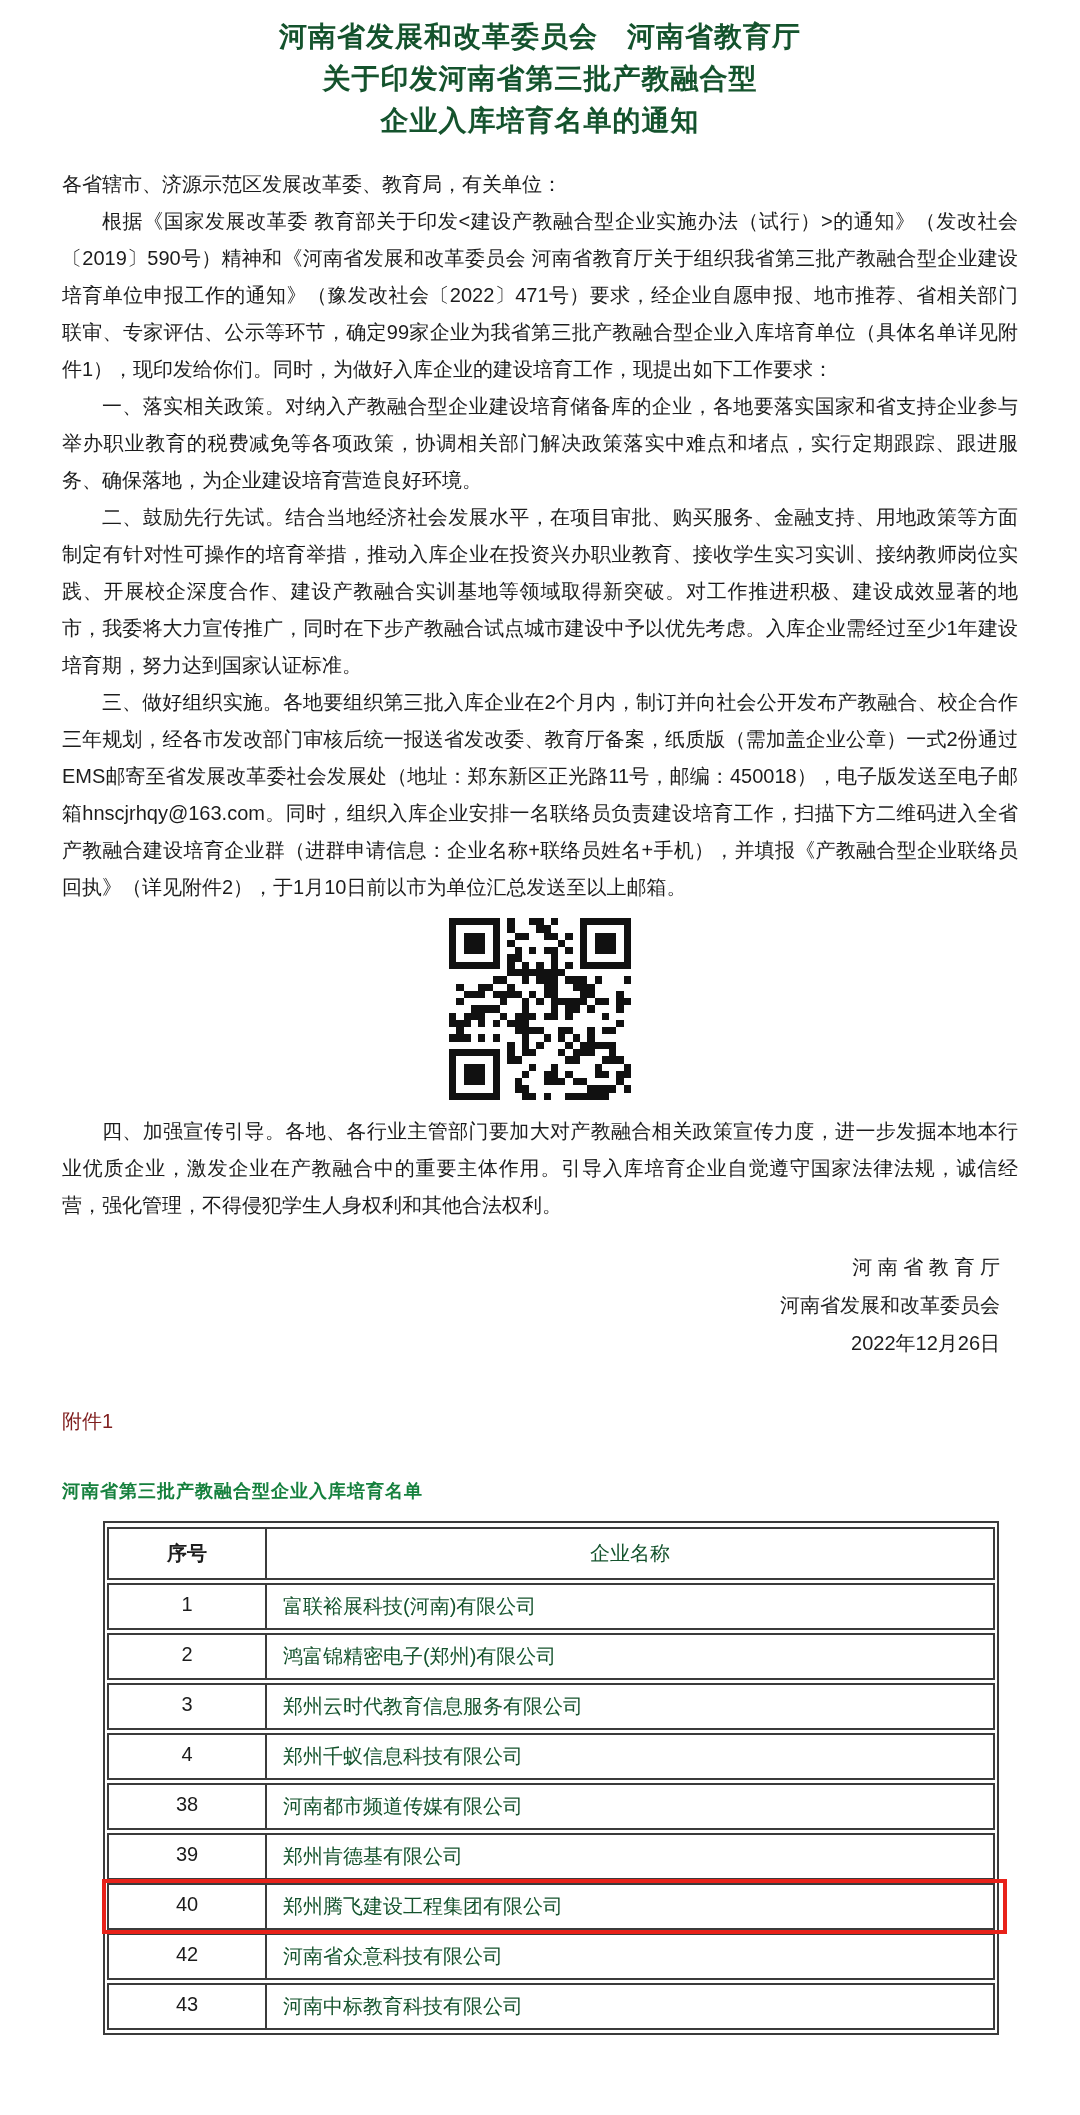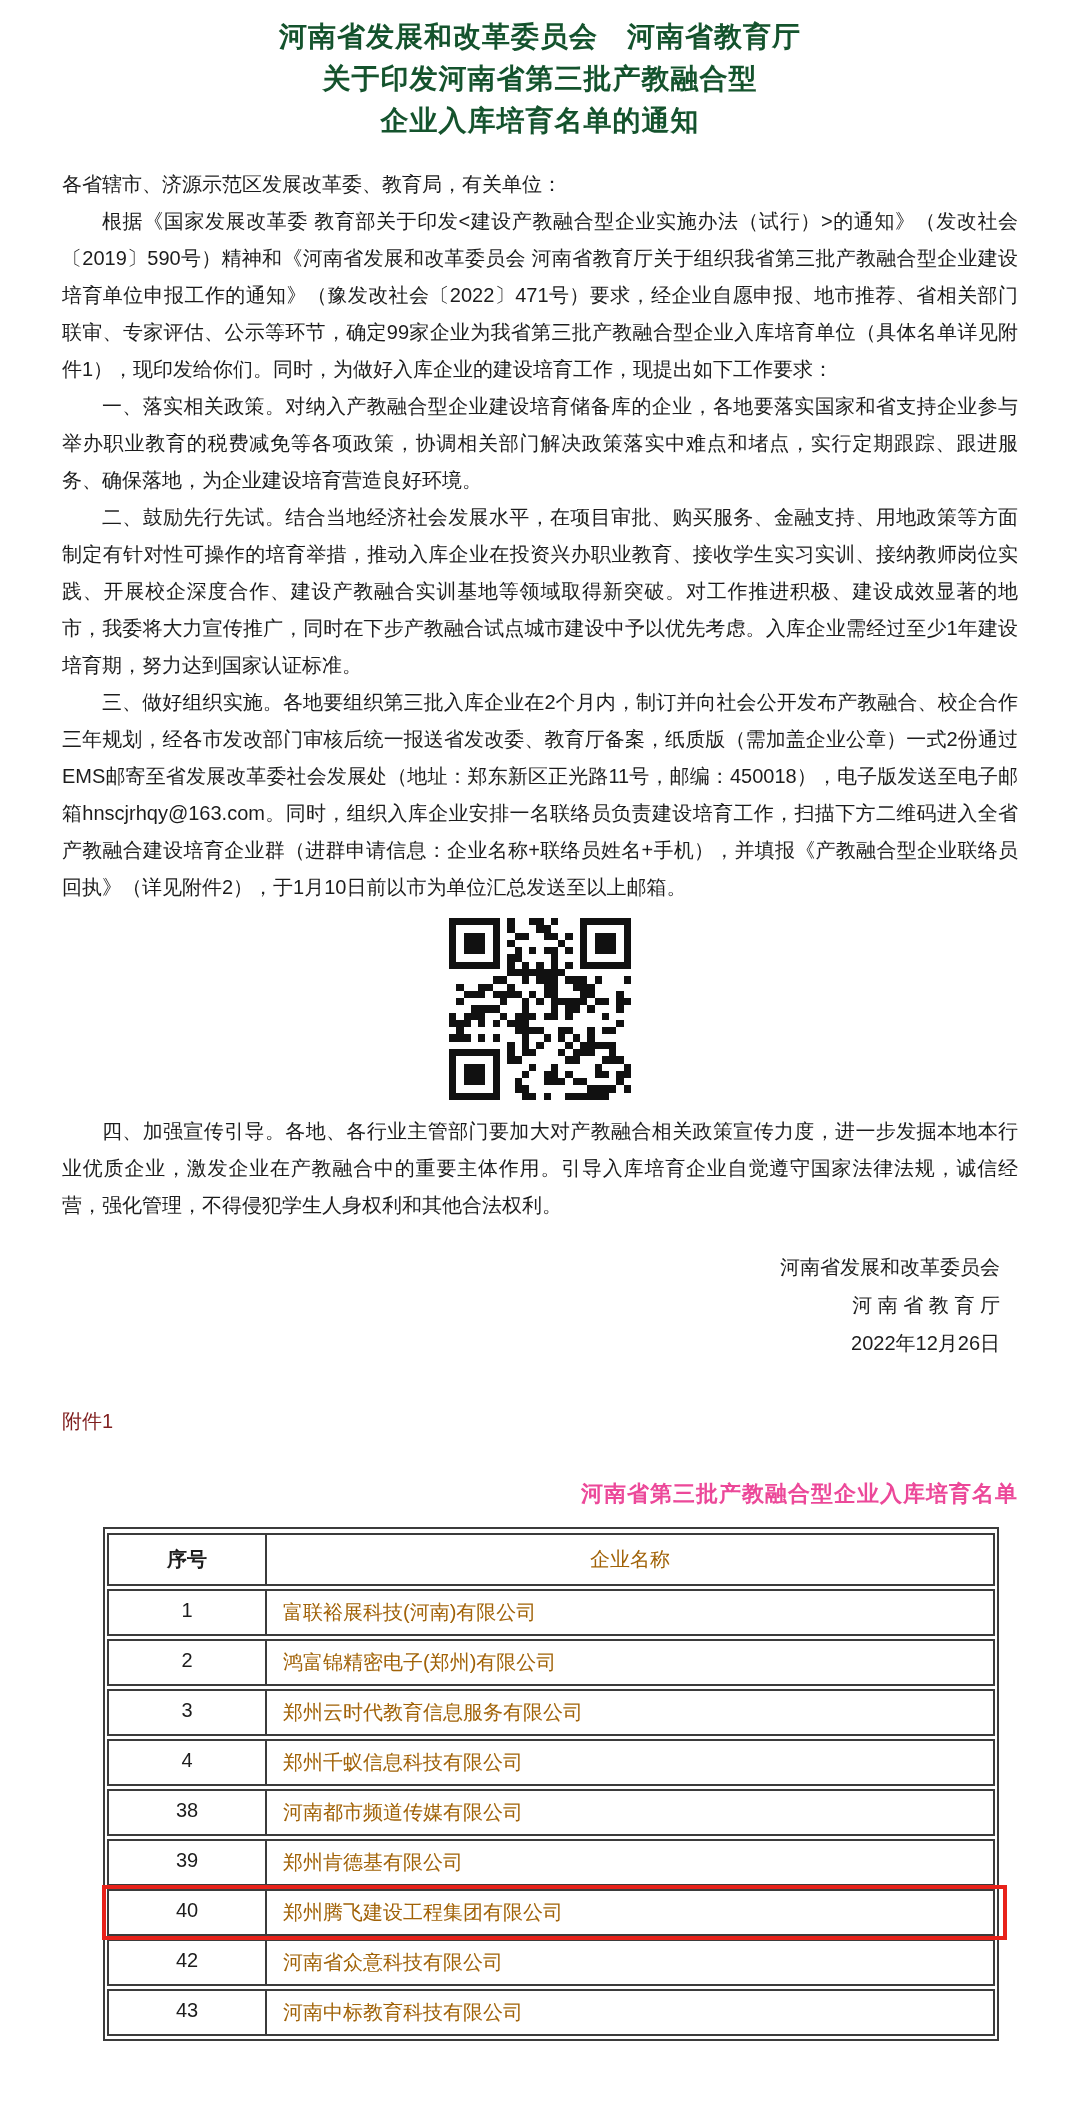--- a/index.html
+++ b/index.html
@@ -21,32 +21,32 @@
   .body-text p.salutation{text-indent:0;}
 
   .qr-wrap{text-align:center;margin:12px 0 8px 0;}
   .qr-box{display:inline-block;background:#fff;line-height:0;}
 
   .signature{margin-top:24px;text-align:right;padding-right:18px;font-size:20px;line-height:38px;}
   .signature div{white-space:pre;}
 
   .attachment{margin-top:46px;font-size:20px;color:#7f1d1d;}
 
-  .table-title{margin-top:44px;text-align:right;font-size:22px;font-weight:bold;color:#ec4899;letter-spacing:1px;}
+  .table-title{margin-top:44px;text-align:left;font-size:18px;font-weight:bold;color:#15803d;letter-spacing:1px;}
 
   .table-wrap{
     margin:18px 0 0 41px;width:896px;box-sizing:border-box;
     border:2px solid #3b3b3b;padding:1px 2px 3px 2px;background:#fff;
   }
   .t-row{display:flex;border:2px solid #3b3b3b;margin-top:3px;background:#fff;}
   .cell-num{
     width:152px;flex:none;border-right:2px solid #3b3b3b;
     text-align:center;padding:8px 2px;font-size:20px;color:#1c1c1c;
   }
-  .cell-name{flex:1;padding:8px 6px 8px 16px;font-size:20px;color:#a16207;border-radius:13px;}
+  .cell-name{flex:1;padding:8px 6px 8px 16px;font-size:20px;color:#14532d;border-radius:13px;}
   .t-row.header .cell-num{padding:11px 2px;font-size:20px;font-weight:bold;}
   .t-row.header .cell-name{padding:11px 4px;text-align:center;}
   .t-row.highlighted{position:relative;}
   .t-row.highlighted::after{
     content:"";position:absolute;top:-6px;bottom:-6px;left:-7px;right:-14px;
     border:4px solid var(--hl,#e8221a);pointer-events:none;
   }
 </style>
 </head>
 <body>
@@ -361,22 +361,22 @@
             <rect x="20" y="24" width="1" height="1"></rect>
             <rect x="21" y="24" width="1" height="1"></rect>
           </svg></div>
     </div>
 
     <div class="body-text" style="margin-top:9px">
       <p>四、加强宣传引导。各地、各行业主管部门要加大对产教融合相关政策宣传力度，进一步发掘本地本行业优质企业，激发企业在产教融合中的重要主体作用。引导入库培育企业自觉遵守国家法律法规，诚信经营，强化管理，不得侵犯学生人身权利和其他合法权利。</p>
     </div>
 
     <div class="signature">
+      <div>河 南 省 教 育 厅</div>
       <div>河南省发展和改革委员会</div>
-      <div>河 南 省 教 育 厅</div>
       <div>2022年12月26日</div>
     </div>
 
     <div class="attachment">附件1</div>
 
     <div class="table-title">河南省第三批产教融合型企业入库培育名单</div>
 
     <div class="table-wrap">
       <div class="t-row header">
         <div class="cell-num">序号</div>

